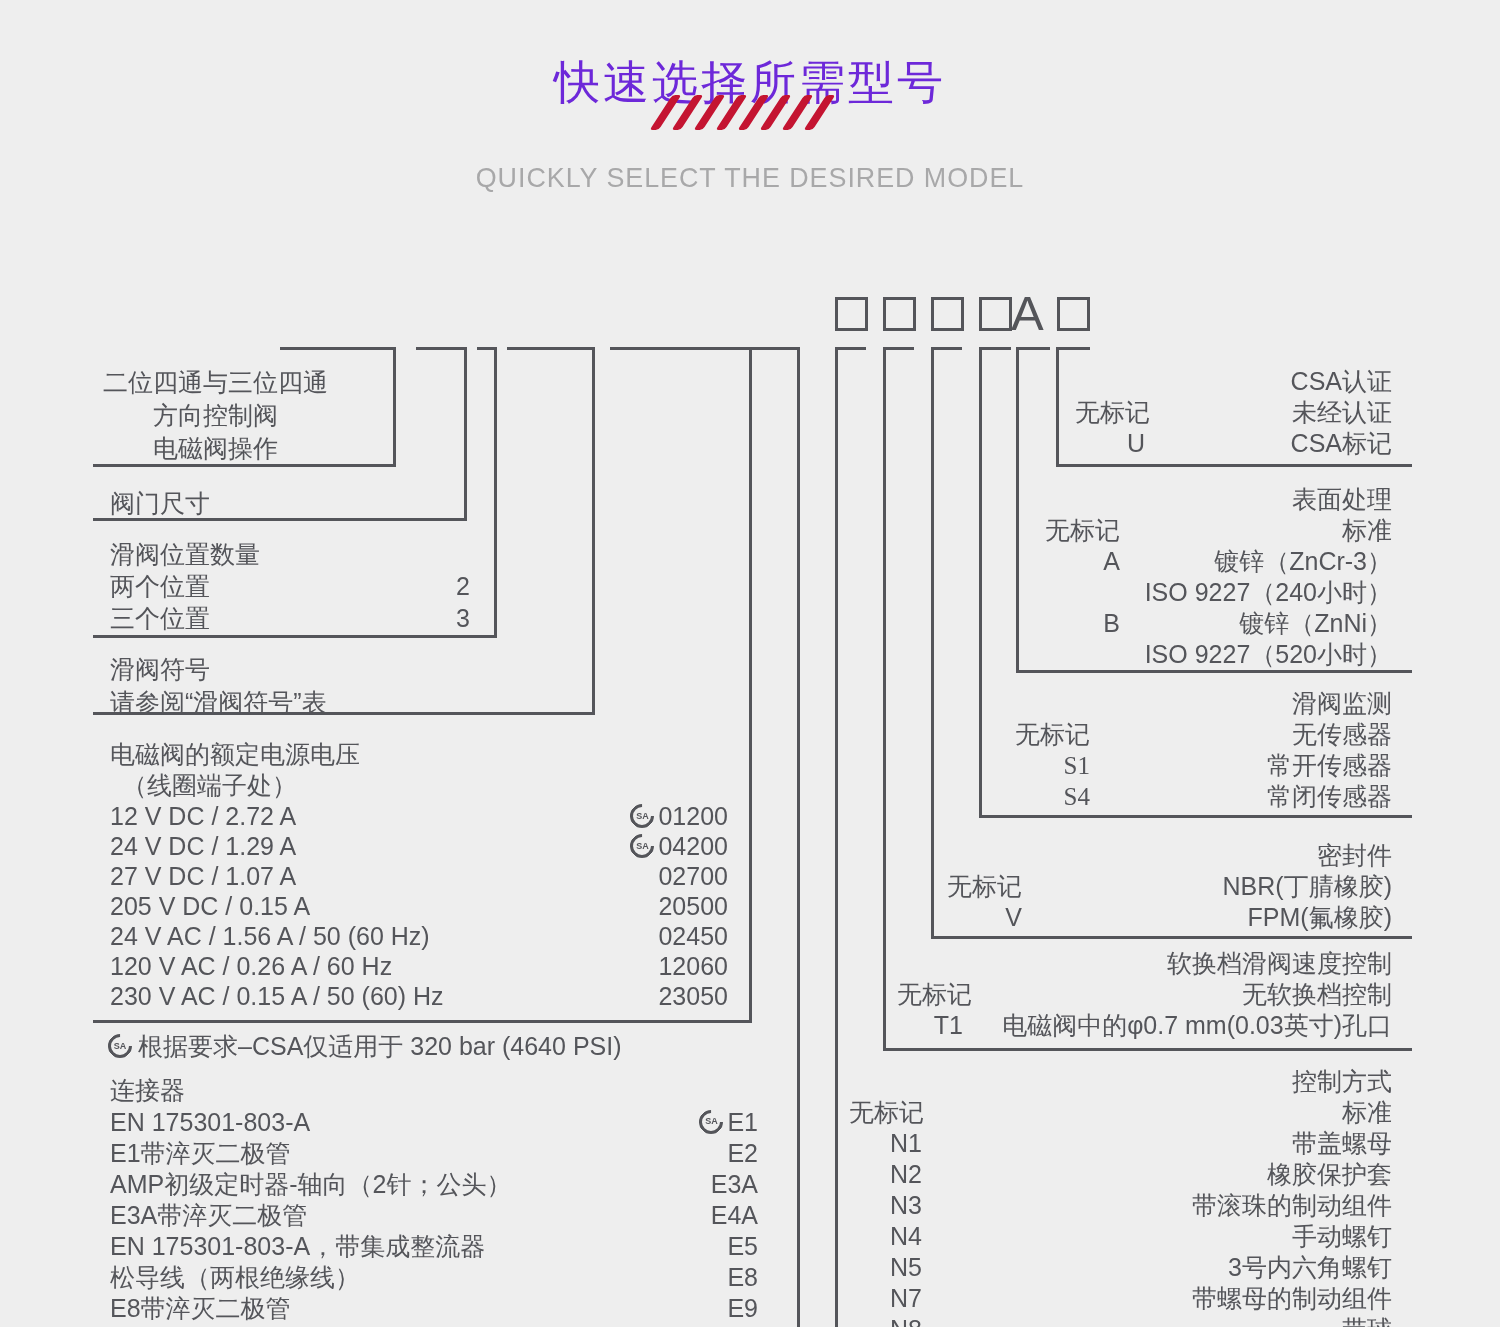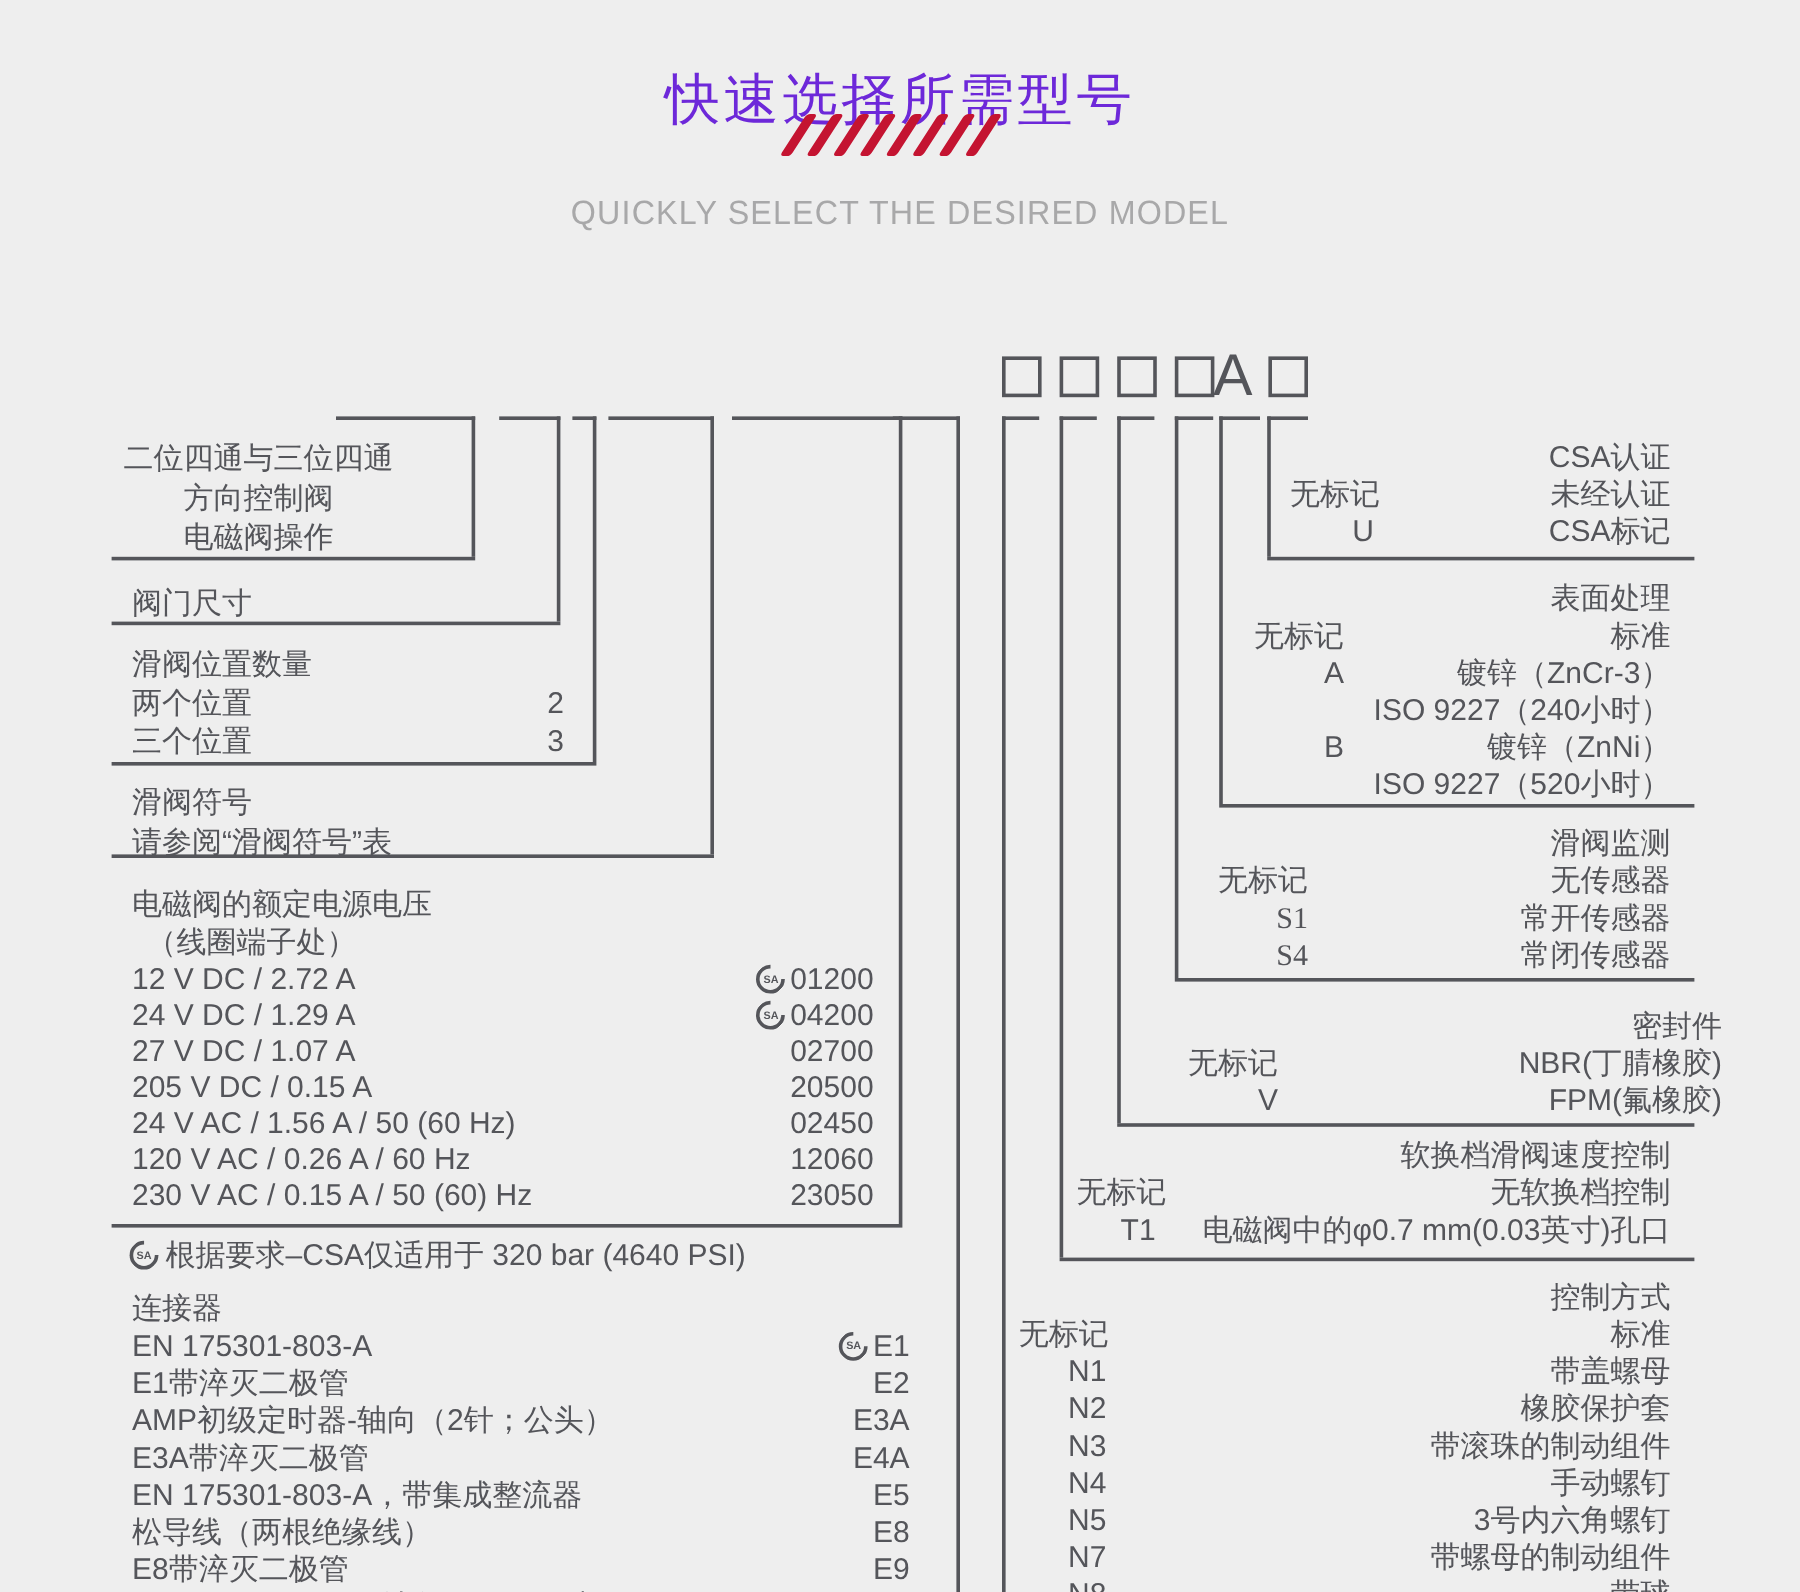--- a/index.html
+++ b/index.html
@@ -294,21 +294,21 @@
     <div class="rrow">
       <span class="code" style="width:95px;">S1</span>
       <span class="desc">常开传感器</span>
     </div>
     <div class="rrow">
       <span class="code" style="width:95px;">S4</span>
       <span class="desc">常闭传感器</span>
     </div>
   </div>
 
-  <div class="rblk" style="left:990px;top:840px;width:445px;">
+  <div class="rblk" style="left:947px;top:840px;width:445px;">
     <div class="hd">密封件</div>
     <div class="rrow">
       <span class="code" style="width:75px;">无标记</span>
       <span class="desc">NBR(丁腈橡胶)</span>
     </div>
     <div class="rrow">
       <span class="code" style="width:75px;">V</span>
       <span class="desc">FPM(氟橡胶)</span>
     </div>
   </div>

